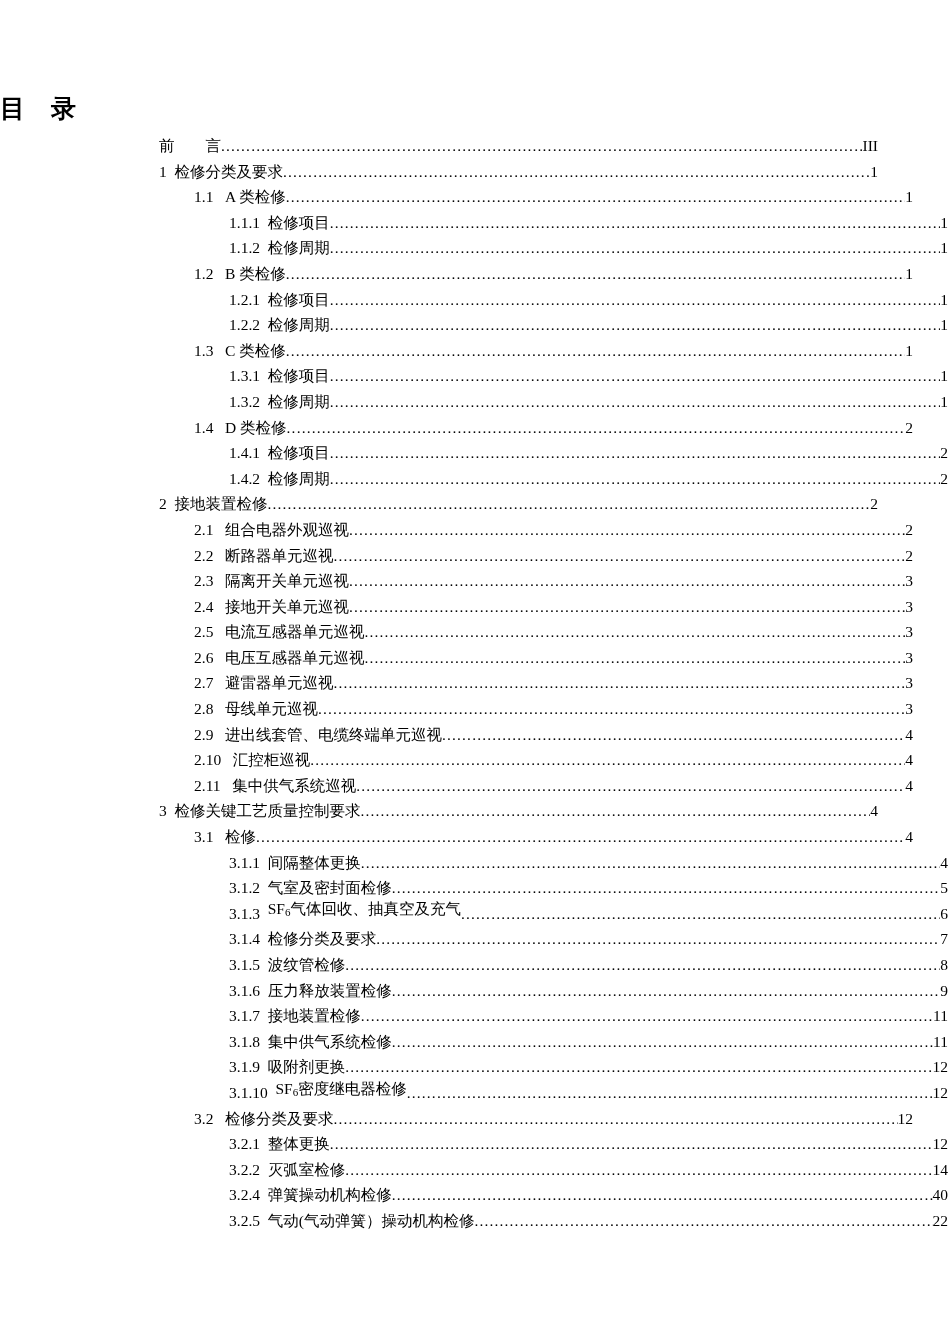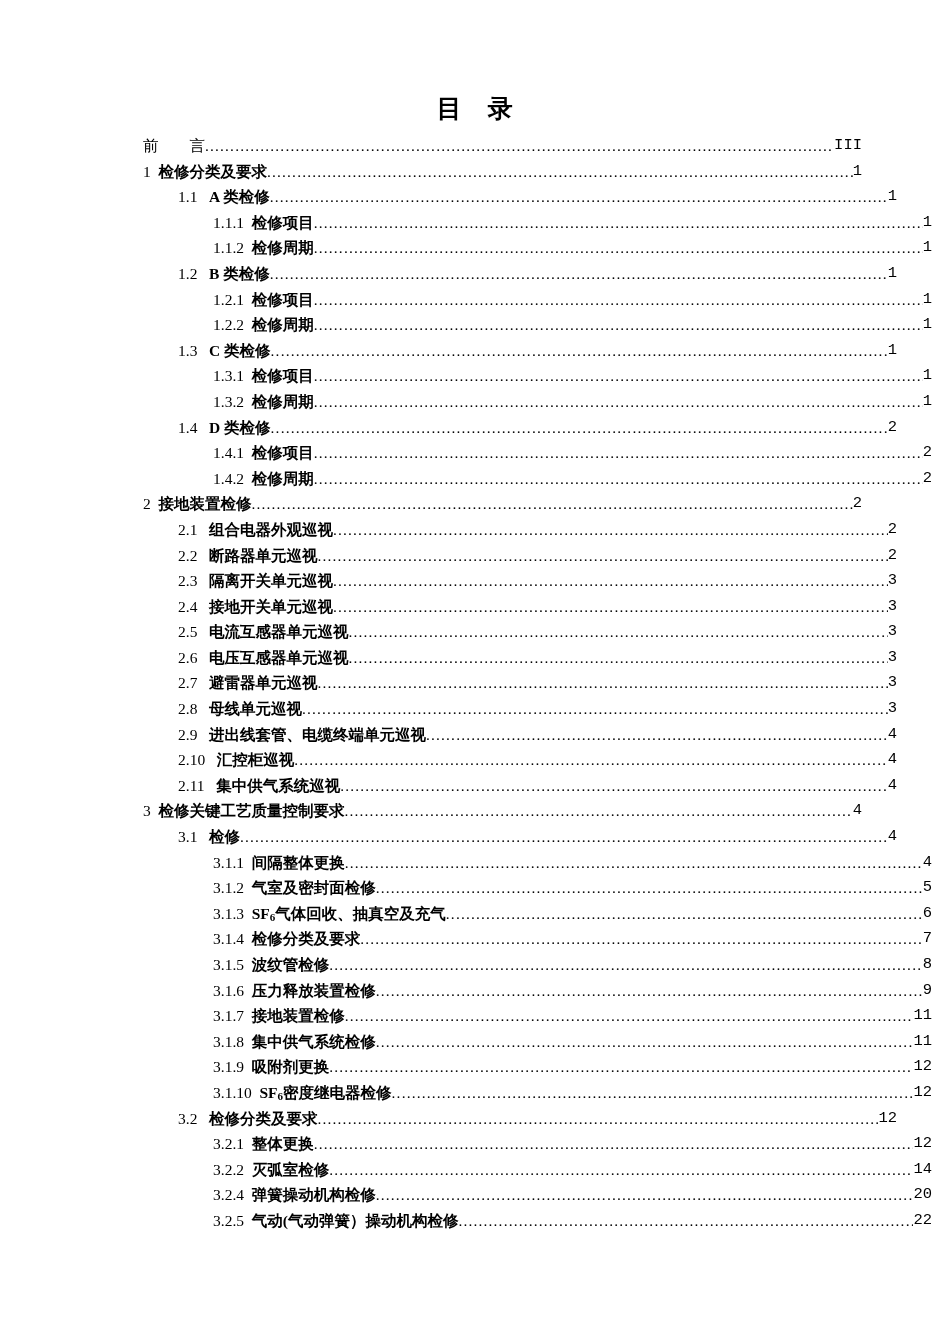--- a/index.html
+++ b/index.html
@@ -21,60 +21,60 @@
     height: 1344px;
     background: #ffffff;
     box-sizing: border-box;
   }
 
   .toc-title {
     position: absolute;
     top: 94px;
     left: 0;
     width: 950px;
-    text-align: center;
+    text-align: left;
     font-size: 25px;
     font-weight: bold;
     letter-spacing: 0.5px;
     line-height: 30px;
     white-space: pre;
   }
 
   .toc-body {
     position: absolute;
     top: 133px;
     left: 143px;
     width: 719px;
   }
 
   .toc-row {
     display: flex;
-    align-items: flex-start;
+    align-items: flex-end;
     width: 100%;
     height: 25.6px;
     font-size: 15.5px;
     line-height: 25.6px;
     overflow: hidden;
     white-space: nowrap;
+    margin-left: 16px;
   }
 
   
   .lvl0 { padding-left: 0px; }
   .lvl1 { padding-left: 35px; }
   .lvl2 { padding-left: 70px; }
 
   .toc-num {
     flex: 0 0 auto;
     white-space: pre;
   }
 
   .toc-label {
     flex: 0 0 auto;
     white-space: pre;
-    font-weight: bold;
   }
 
   .toc-leader {
     flex: 1 1 auto;
     min-width: 4px;
     overflow: hidden;
     position: relative;
     height: 25.6px;
   }
   .toc-leader::after {
@@ -87,21 +87,20 @@
     font-size: 15.5px;
     line-height: 25.6px;
     color: #000;
   }
 
   .toc-page {
     flex: 0 0 auto;
     text-align: right;
     white-space: pre;
     padding-left: 0px;
-    font-family: Liberation Mono, monospace;
   }
 
   .sub {
     font-size: 11px;
     vertical-align: -0.22em;
   }
 </style>
 </head>
 <body>
 
@@ -353,21 +352,21 @@
       <div class="toc-row lvl2">
         <span class="toc-num">3.2.2&nbsp;&nbsp;</span>
         <span class="toc-label">灭弧室检修</span>
         <span class="toc-leader"></span>
         <span class="toc-page">14</span>
       </div>
       <div class="toc-row lvl2">
         <span class="toc-num">3.2.4&nbsp;&nbsp;</span>
         <span class="toc-label">弹簧操动机构检修</span>
         <span class="toc-leader"></span>
-        <span class="toc-page">20</span>
+        <span class="toc-page">40</span>
       </div>
       <div class="toc-row lvl2">
         <span class="toc-num">3.2.5&nbsp;&nbsp;</span>
         <span class="toc-label">气动(气动弹簧）操动机构检修</span>
         <span class="toc-leader"></span>
         <span class="toc-page">22</span>
       </div>
     </div>
 
 </div>

